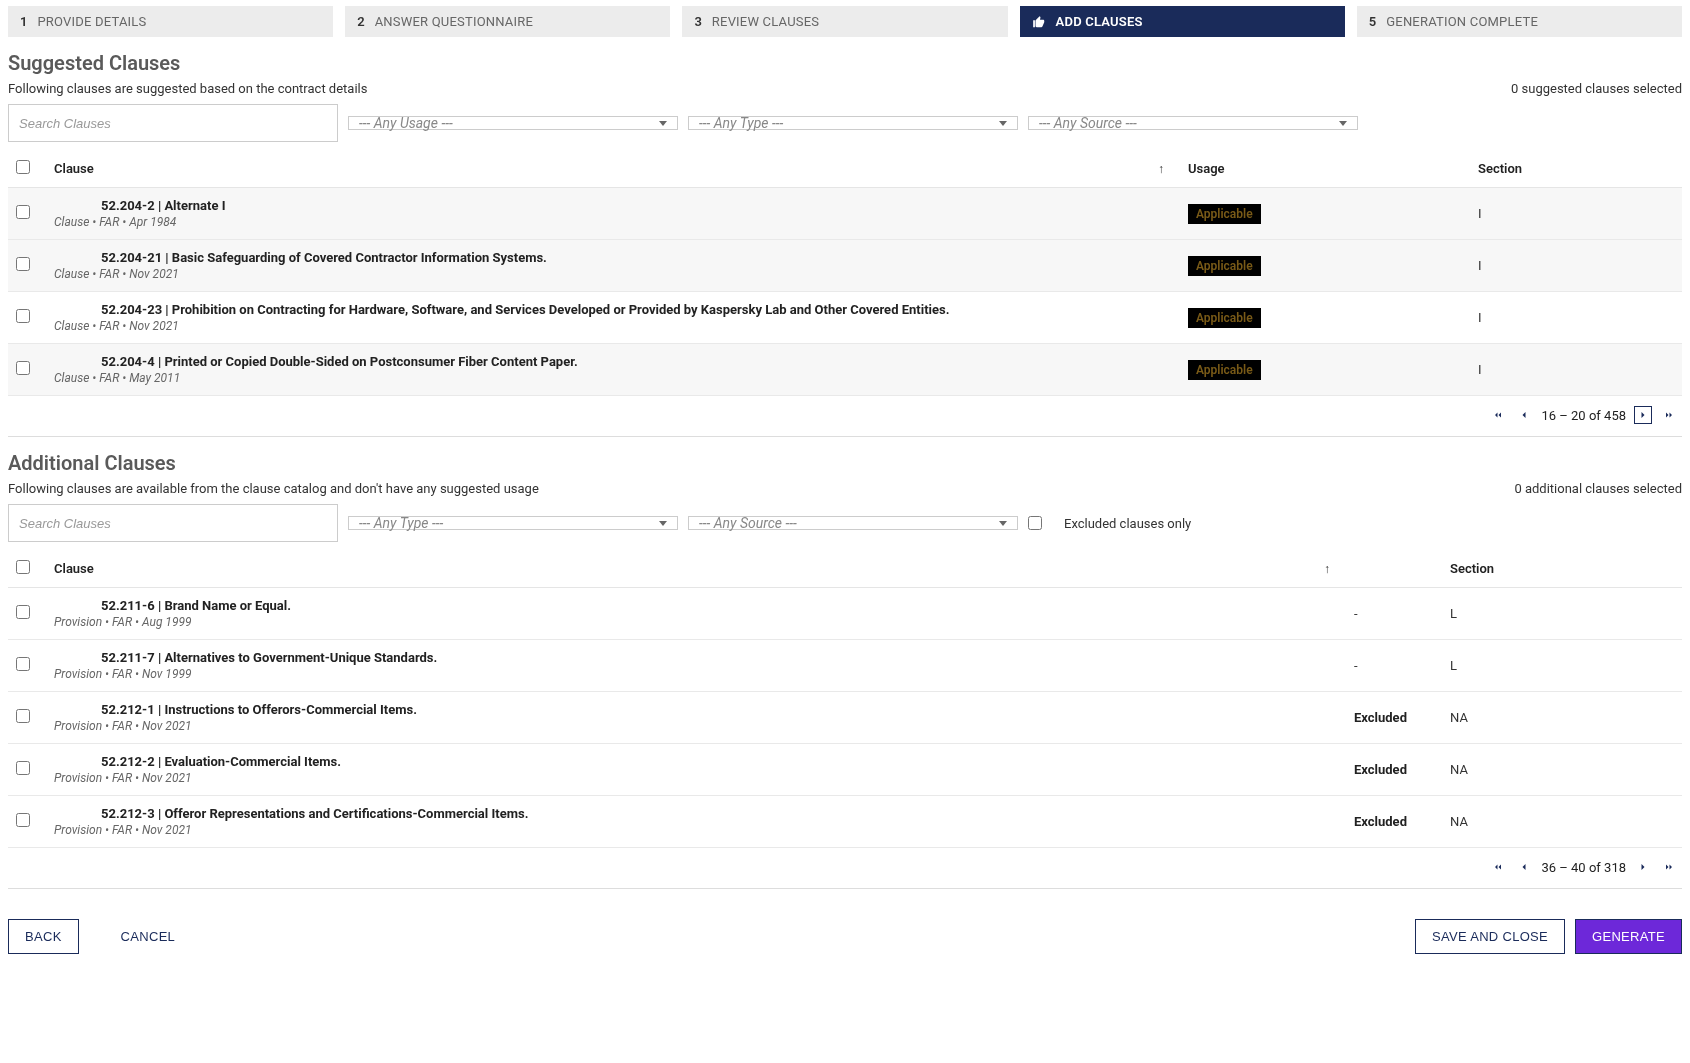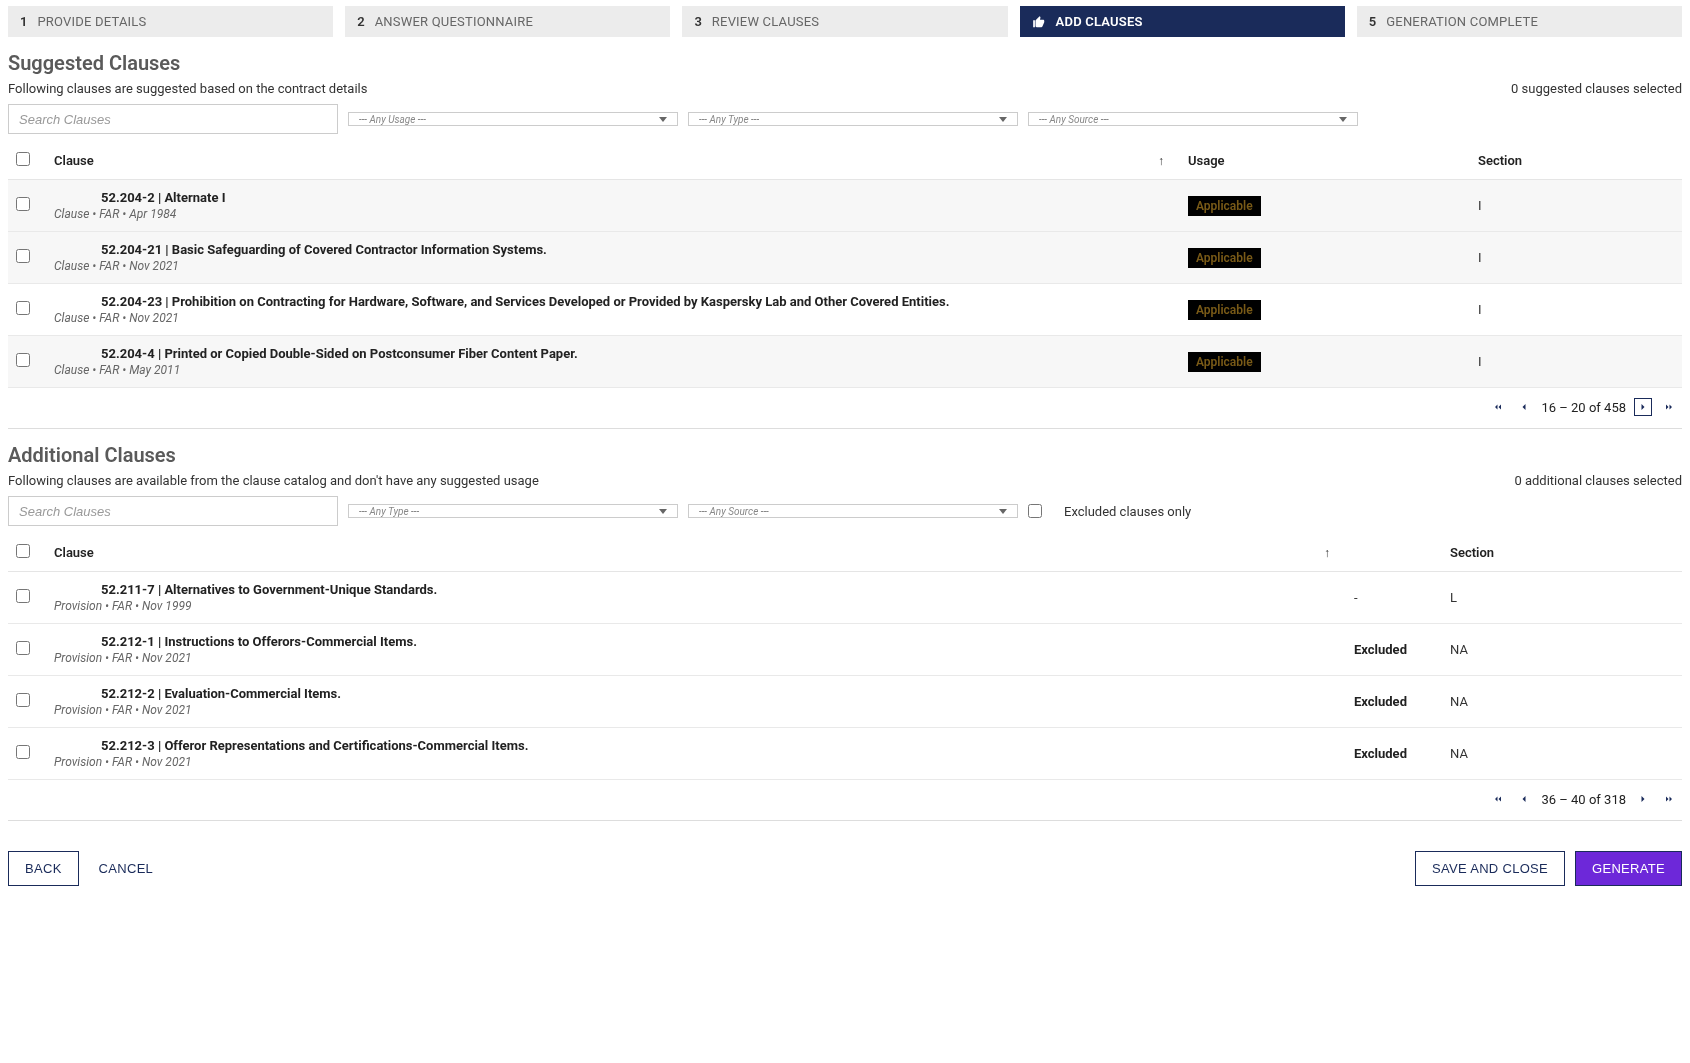--- a/index.html
+++ b/index.html
@@ -43,28 +43,28 @@
   .selected-count { font-size: 13px; color: #333; }
 
   .filter-row { display: flex; gap: 10px; margin-bottom: 8px; align-items: center; }
   .search-input {
     flex: 0 0 330px;
     padding: 6px 10px;
     border: 1px solid #ccc;
     font-size: 13px;
     font-style: italic;
     color: #888;
-    height: 30px;
+    height: 38px;
   }
   .search-input::placeholder { color: #999; font-style: italic; }
   .select-like {
     flex: 0 0 330px;
     border: 1px solid #ccc;
     padding: 6px 10px;
-    font-size: 10px;
+    font-size: 14px;
     font-style: italic;
     color: #888;
     height: 14px;
     display: flex;
     justify-content: space-between;
     align-items: center;
     background: #fff;
   }
   .caret {
     width: 0; height: 0;
@@ -138,21 +138,21 @@
   .page-btn svg { width: 12px; height: 12px; fill: #1a2b5a; }
   .page-range { font-size: 13px; color: #222; }
   .page-range .bold { font-weight: 400; }
 
   .footer-bar {
     display: flex;
     justify-content: space-between;
     align-items: center;
     margin-top: 30px;
   }
-  .footer-left { display: flex; gap: 4px; }
+  .footer-left { display: flex; gap: 26px; }
   .footer-right { display: flex; gap: 10px; }
   .btn {
     padding: 9px 16px;
     font-size: 13px;
     letter-spacing: 0.3px;
     cursor: pointer;
     font-weight: 500;
   }
   .btn-outline { border: 1px solid #1a2b5a; background: #fff; color: #1a2b5a; }
   .btn-link { border: none; background: none; color: #1a2b5a; }
@@ -319,20 +319,29 @@
       <th class="col-clause">Clause</th>
       <th class="col-sort"><span class="sort-arrow">↑</span></th>
       <th class="col-add-usage"></th>
       <th class="col-add-section">Section</th>
     </tr>
   </thead>
   <tbody id="additional-body">
       <tr class="row">
         <td class="col-chk"><input type="checkbox" style=""></td>
         <td colspan="2">
+          <div class="clause-title">52.211-6 | Brand Name or Equal.</div>
+          <div class="clause-meta">Provision • FAR • Aug 1999</div>
+        </td>
+        <td class="col-add-usage"><span class="usage-dash">-</span></td>
+        <td class="col-add-section">L</td>
+      </tr>
+      <tr class="row">
+        <td class="col-chk"><input type="checkbox" style=""></td>
+        <td colspan="2">
           <div class="clause-title">52.211-7 | Alternatives to Government-Unique Standards.</div>
           <div class="clause-meta">Provision • FAR • Nov 1999</div>
         </td>
         <td class="col-add-usage"><span class="usage-dash">-</span></td>
         <td class="col-add-section">L</td>
       </tr>
       <tr class="row">
         <td class="col-chk"><input type="checkbox" style=""></td>
         <td colspan="2">
           <div class="clause-title">52.212-1 | Instructions to Offerors-Commercial Items.</div>

